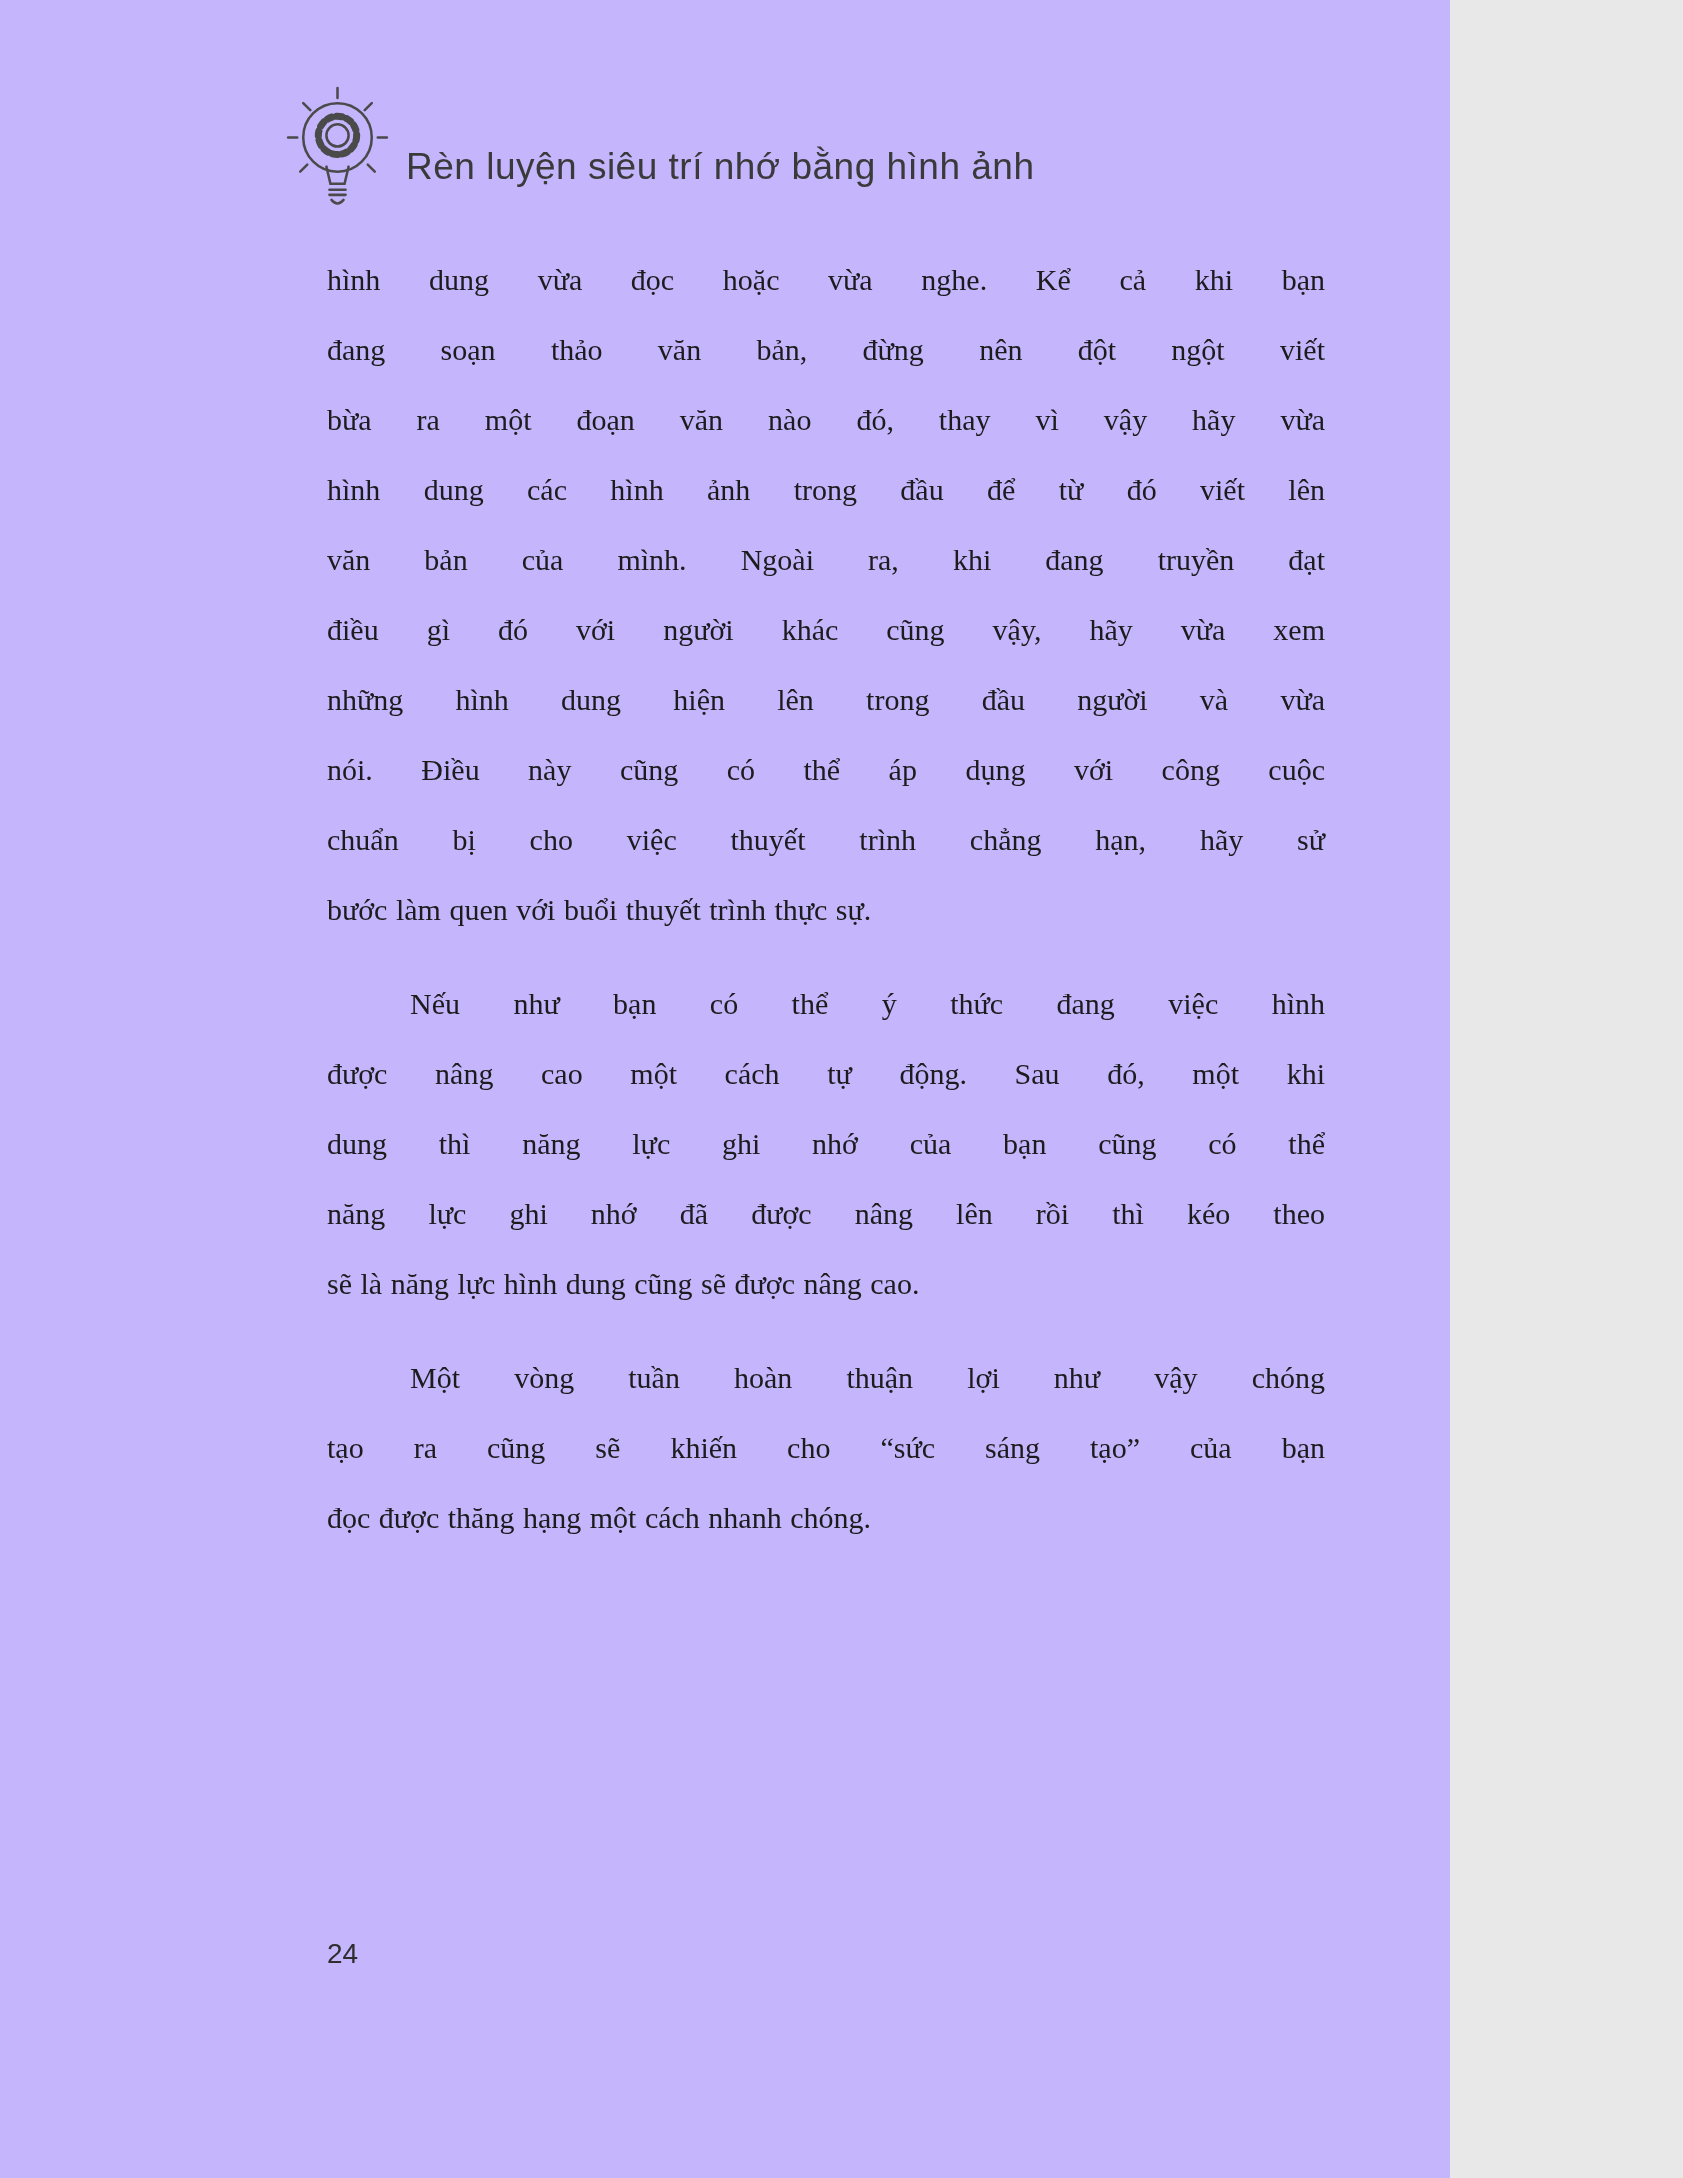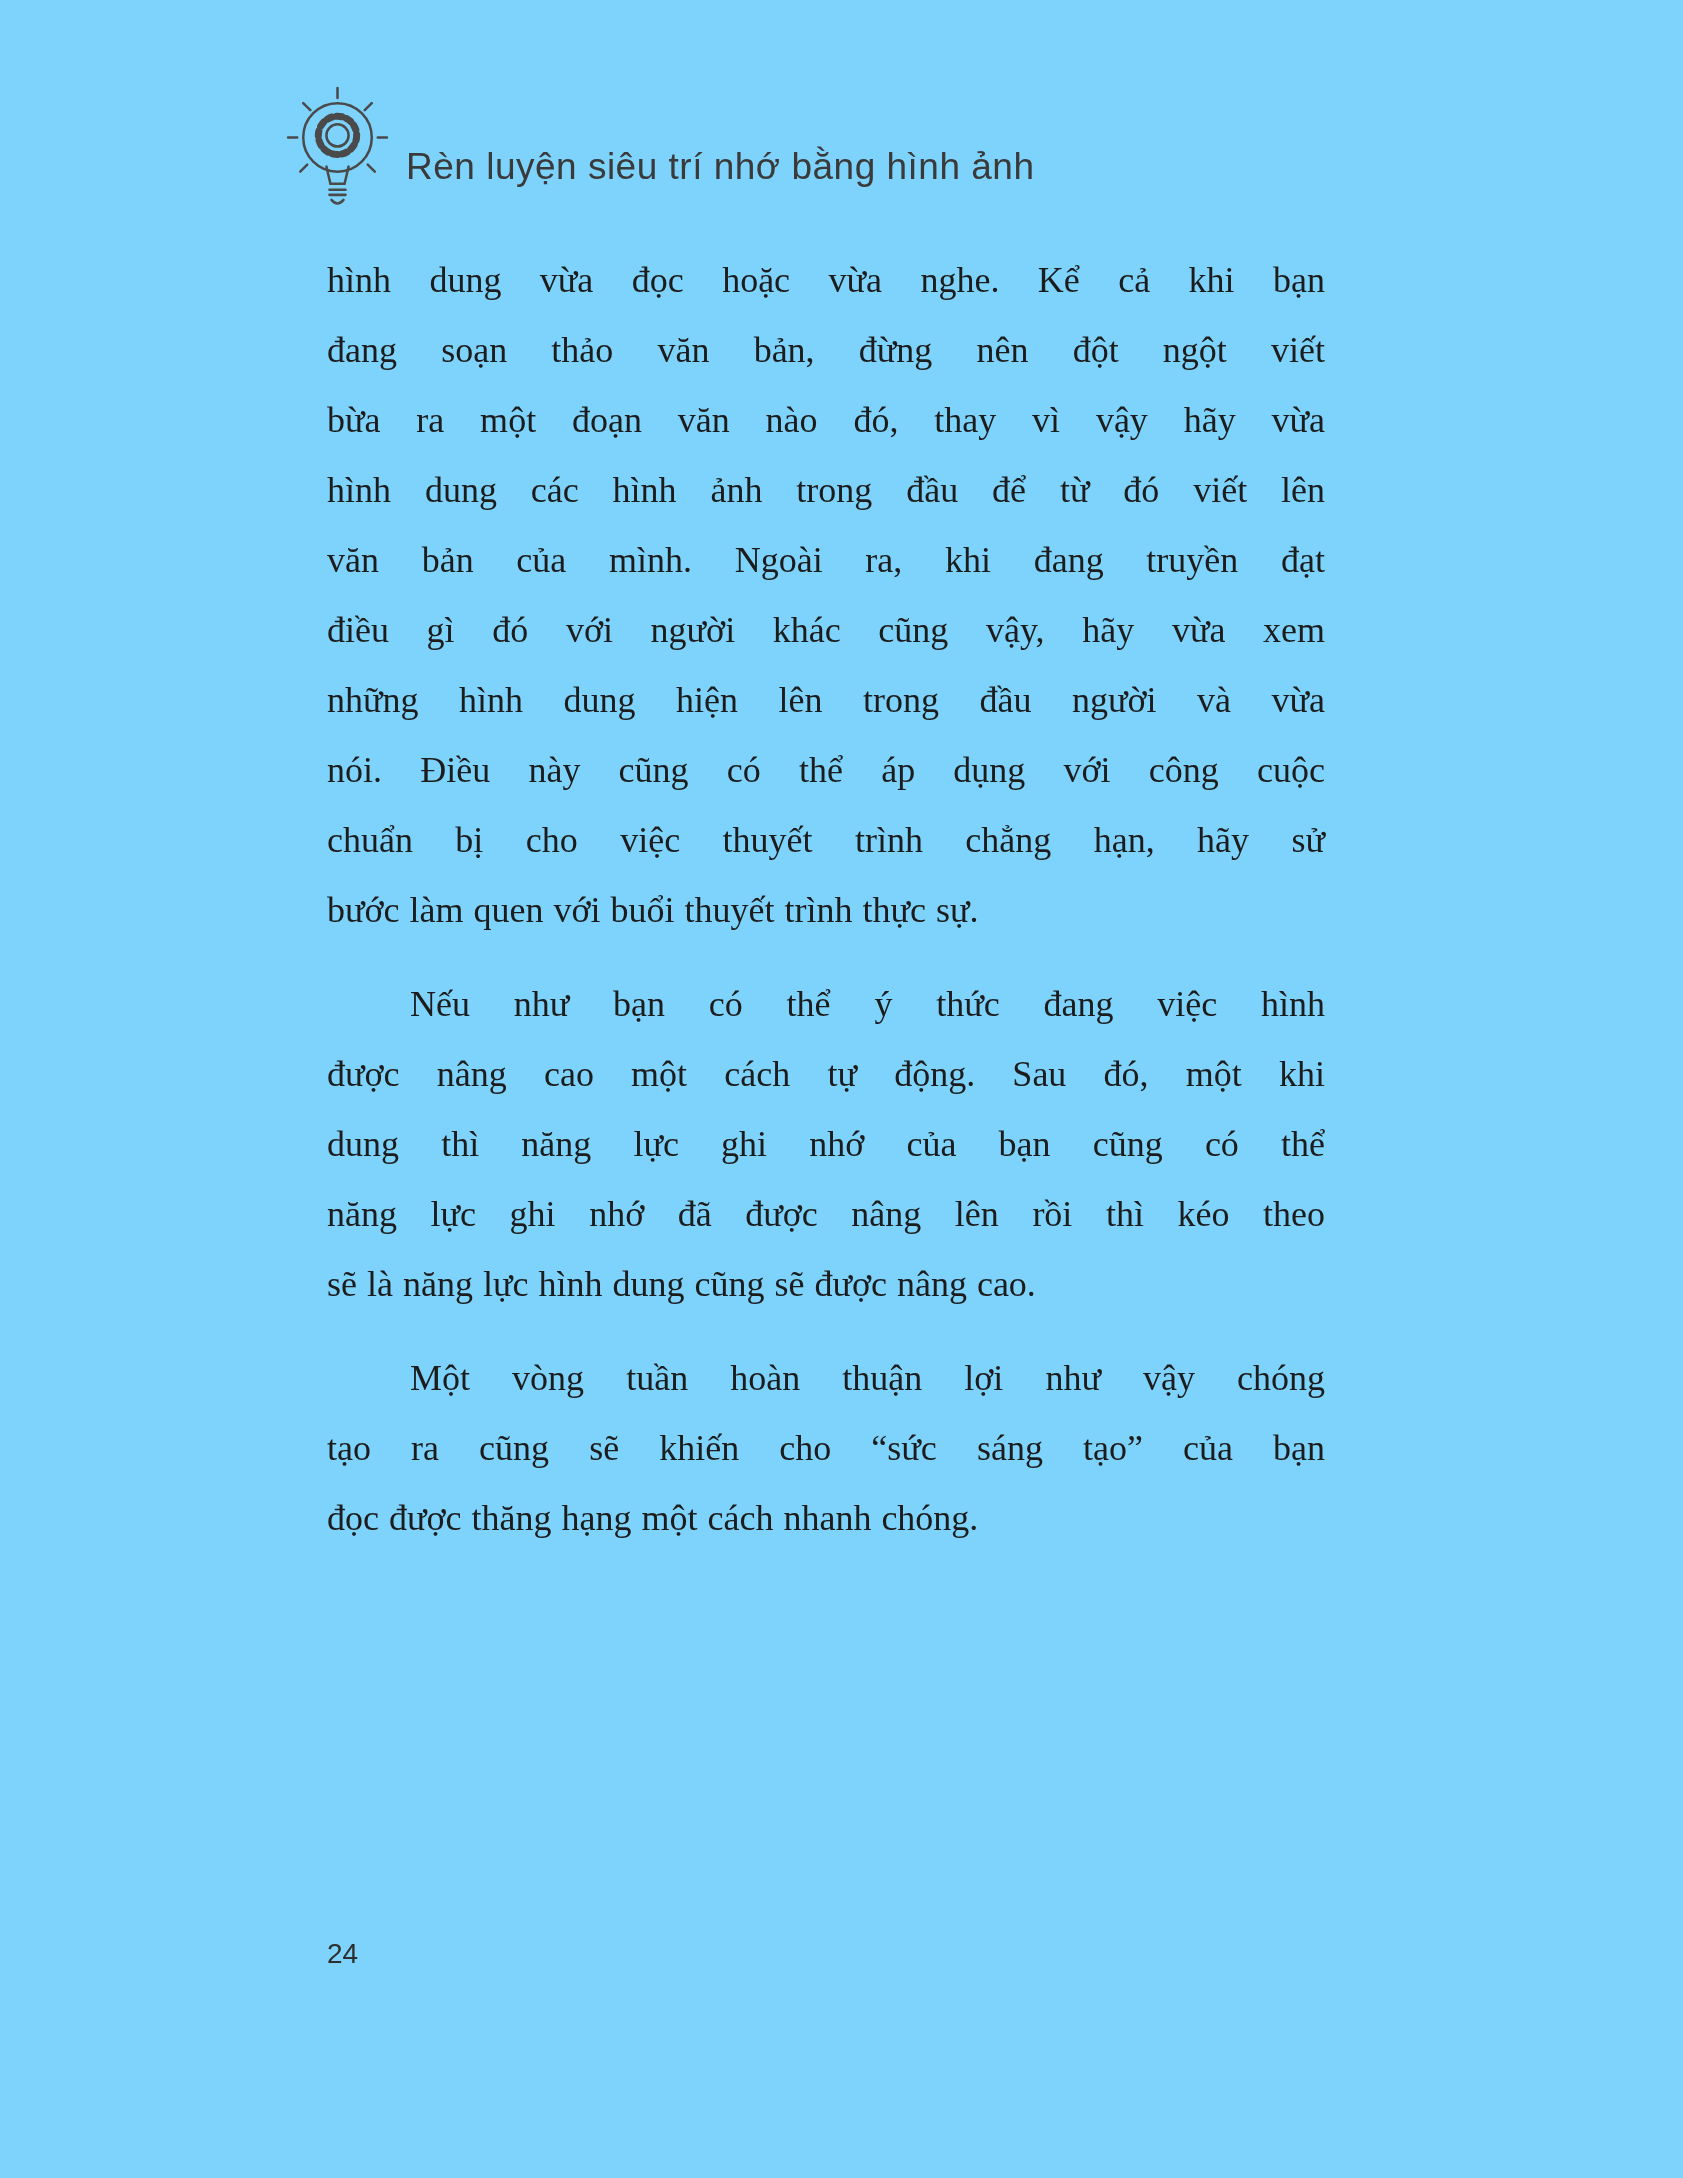--- a/index.html
+++ b/index.html
@@ -1,20 +1,20 @@
 <!DOCTYPE html>
 <html><head>
 <meta charset="utf-8">
 <style>
   html, body { margin: 0; padding: 0; background: #e8e8e8; }
   .page {
     position: relative;
-    width: 1683px;
+    width: 1450px;
     height: 2178px;
-    background: #7dd3fc;
+    background: #c4b5fd;
     overflow: hidden;
     font-family: "Liberation Serif", "DejaVu Serif", serif;
     color: #1c1c1c;
   }
 
   
   .header {
     position: absolute;
     left: 285px;
     top: 85px;
@@ -32,21 +32,21 @@
     margin-top: 61px;
     white-space: nowrap;
   }
 
   
   .content {
     position: absolute;
     left: 327px;
     top: 245px;
     width: 998px;
-    font-size: 36px;
+    font-size: 30px;
   }
   .para { margin: 0 0 24px 0; }
   .line {
     line-height: 70px;
     text-align: justify;
     text-align-last: justify;
     word-spacing: 1px;
   }
   .line.first-indent { padding-left: 83px; }
   .line.last { text-align-last: left; }

